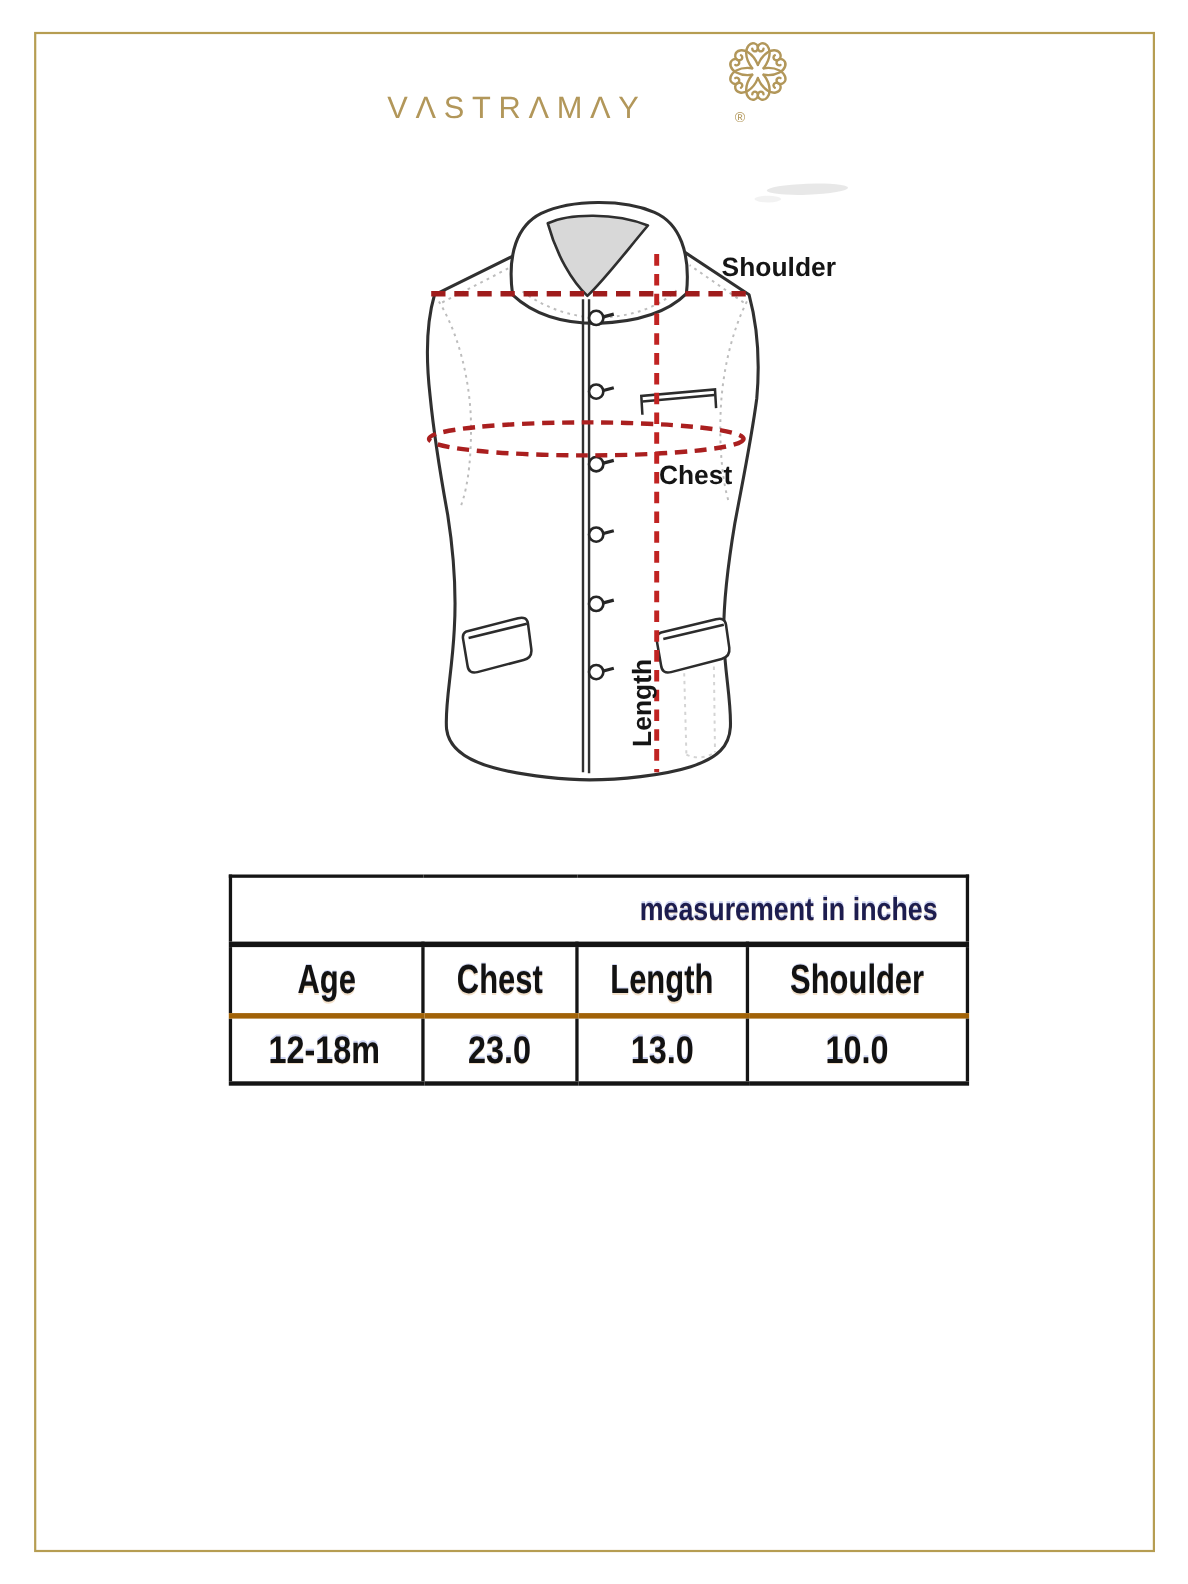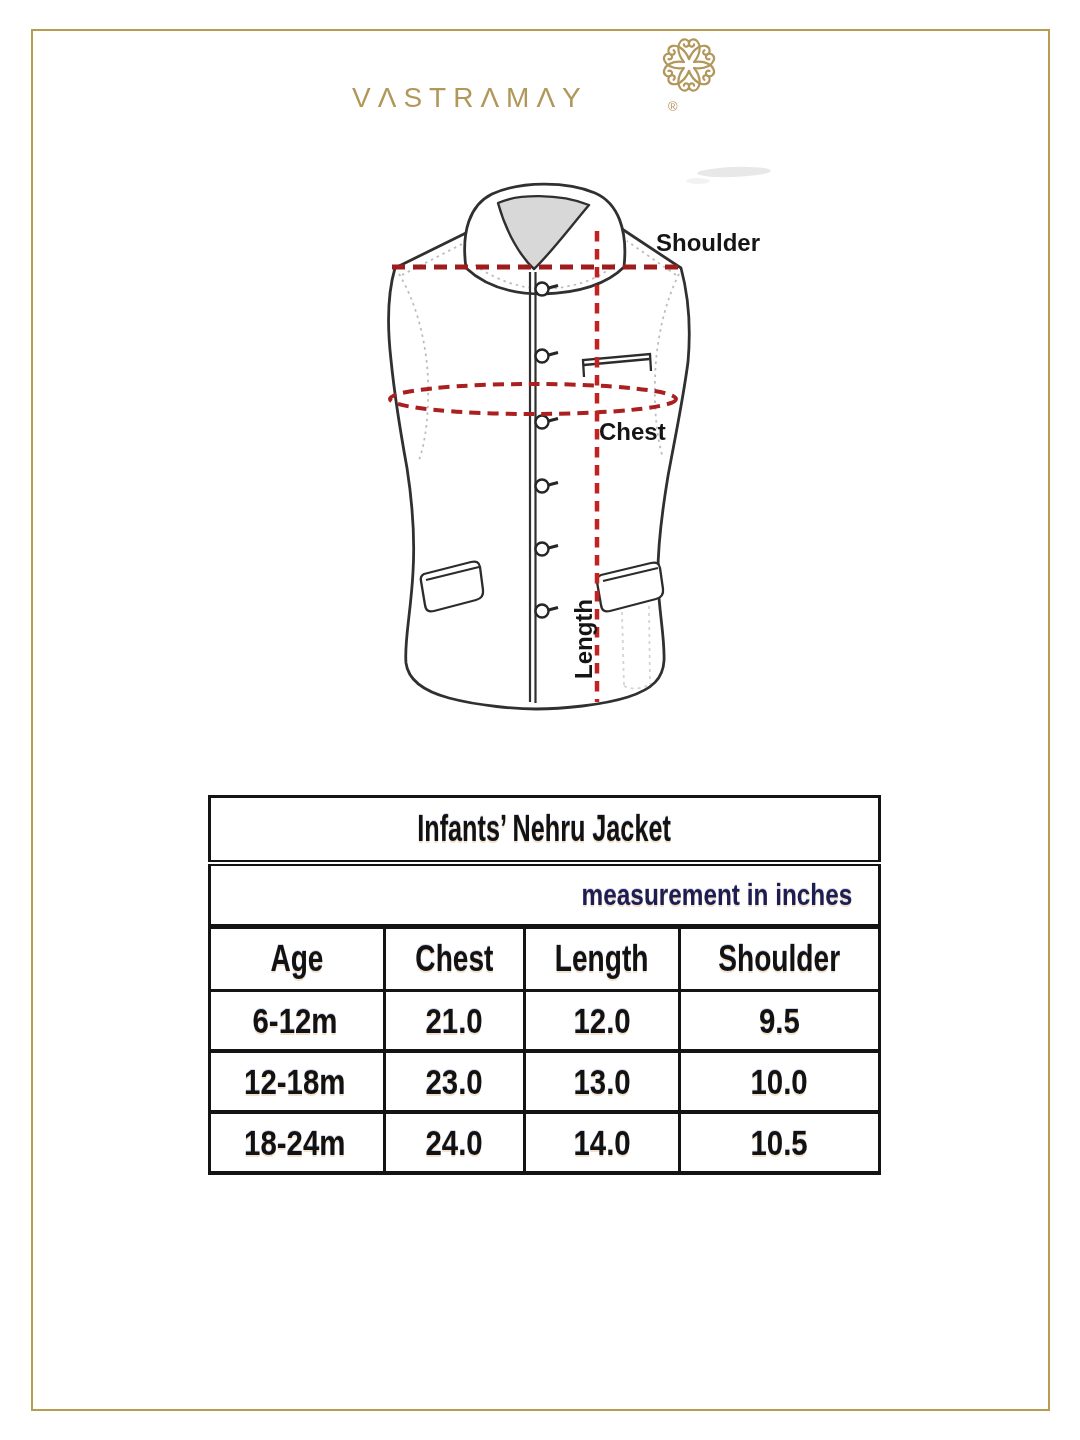--- a/index.html
+++ b/index.html
@@ -28,21 +28,21 @@
   
   .size-table{
     position:absolute;left:208px;top:795px;width:670px;
     border-collapse:collapse;table-layout:fixed;background:#fff;
   }
   .size-table td{
     border:3px solid #141414;text-align:center;vertical-align:middle;padding:0;
   }
   .size-table tr.t-title td{height:62px;border-bottom:6px double #141414;}
   .size-table tr.t-unit td{height:58px;text-align:right;padding-right:26px;border-bottom:5px solid #141414;}
-  .size-table tr.t-head td{height:60px;border-bottom:1px solid #a16207;text-decoration:underline;}
+  .size-table tr.t-head td{height:60px;border-bottom:5px solid #a16207;text-decoration:underline;}
   .size-table tr.t-data td{height:57px;border-bottom:4px solid #141414;}
   .cx{
     display:inline-block;font-weight:bold;color:#121212;white-space:nowrap;
     text-shadow:0 -1.5px 0 rgba(30,60,190,0.22), 0 1.5px 0 rgba(200,120,20,0.22);
   }
   .tt{font-size:36px;transform:scaleX(0.70);transform-origin:center;}
   .tu{font-size:29px;color:#1d1d4f;transform:scaleX(0.84);transform-origin:right center;}
   .th{font-size:37px;transform:scaleX(0.76);transform-origin:center;}
   .tdv{font-size:35px;transform:scaleX(0.84);transform-origin:center;}
   .suffix{font-weight:normal;font-size:29px;margin-left:5px;}
@@ -175,49 +175,34 @@
   </svg>
 
   <table class="size-table">
     <colgroup>
       <col style="width:175px">
         <col style="width:140px">
         <col style="width:155px">
         <col style="width:200px">
     </colgroup>
     <tbody>
-      <tr class="t-title">
-        <td colspan="4"><span class="cx tt">Infants’ Nehru Jacket</span></td>
-      </tr>
       <tr class="t-unit">
         <td colspan="4"><span class="cx tu">measurement in inches</span></td>
       </tr>
       <tr class="t-head">
         <td><span class="cx th">Age</span></td>
         <td><span class="cx th">Chest</span></td>
         <td><span class="cx th">Length</span></td>
         <td><span class="cx th">Shoulder</span></td>
       </tr>
       <tr class="t-data">
-        <td><span class="cx tdv"><span>6-12m</span><span class="suffix"></span></span></td>
-        <td><span class="cx tdv">21.0</span></td>
-        <td><span class="cx tdv">12.0</span></td>
-        <td><span class="cx tdv">9.5</span></td>
-      </tr>
-      <tr class="t-data">
         <td><span class="cx tdv"><span>12-18m</span><span class="suffix"></span></span></td>
         <td><span class="cx tdv">23.0</span></td>
         <td><span class="cx tdv">13.0</span></td>
         <td><span class="cx tdv">10.0</span></td>
       </tr>
-      <tr class="t-data">
-        <td><span class="cx tdv"><span>18-24m</span><span class="suffix"></span></span></td>
-        <td><span class="cx tdv">24.0</span></td>
-        <td><span class="cx tdv">14.0</span></td>
-        <td><span class="cx tdv">10.5</span></td>
-      </tr>
     </tbody>
   </table>
 
   <div class="note">
   </div>
 
 </div>
 
 </body></html>

